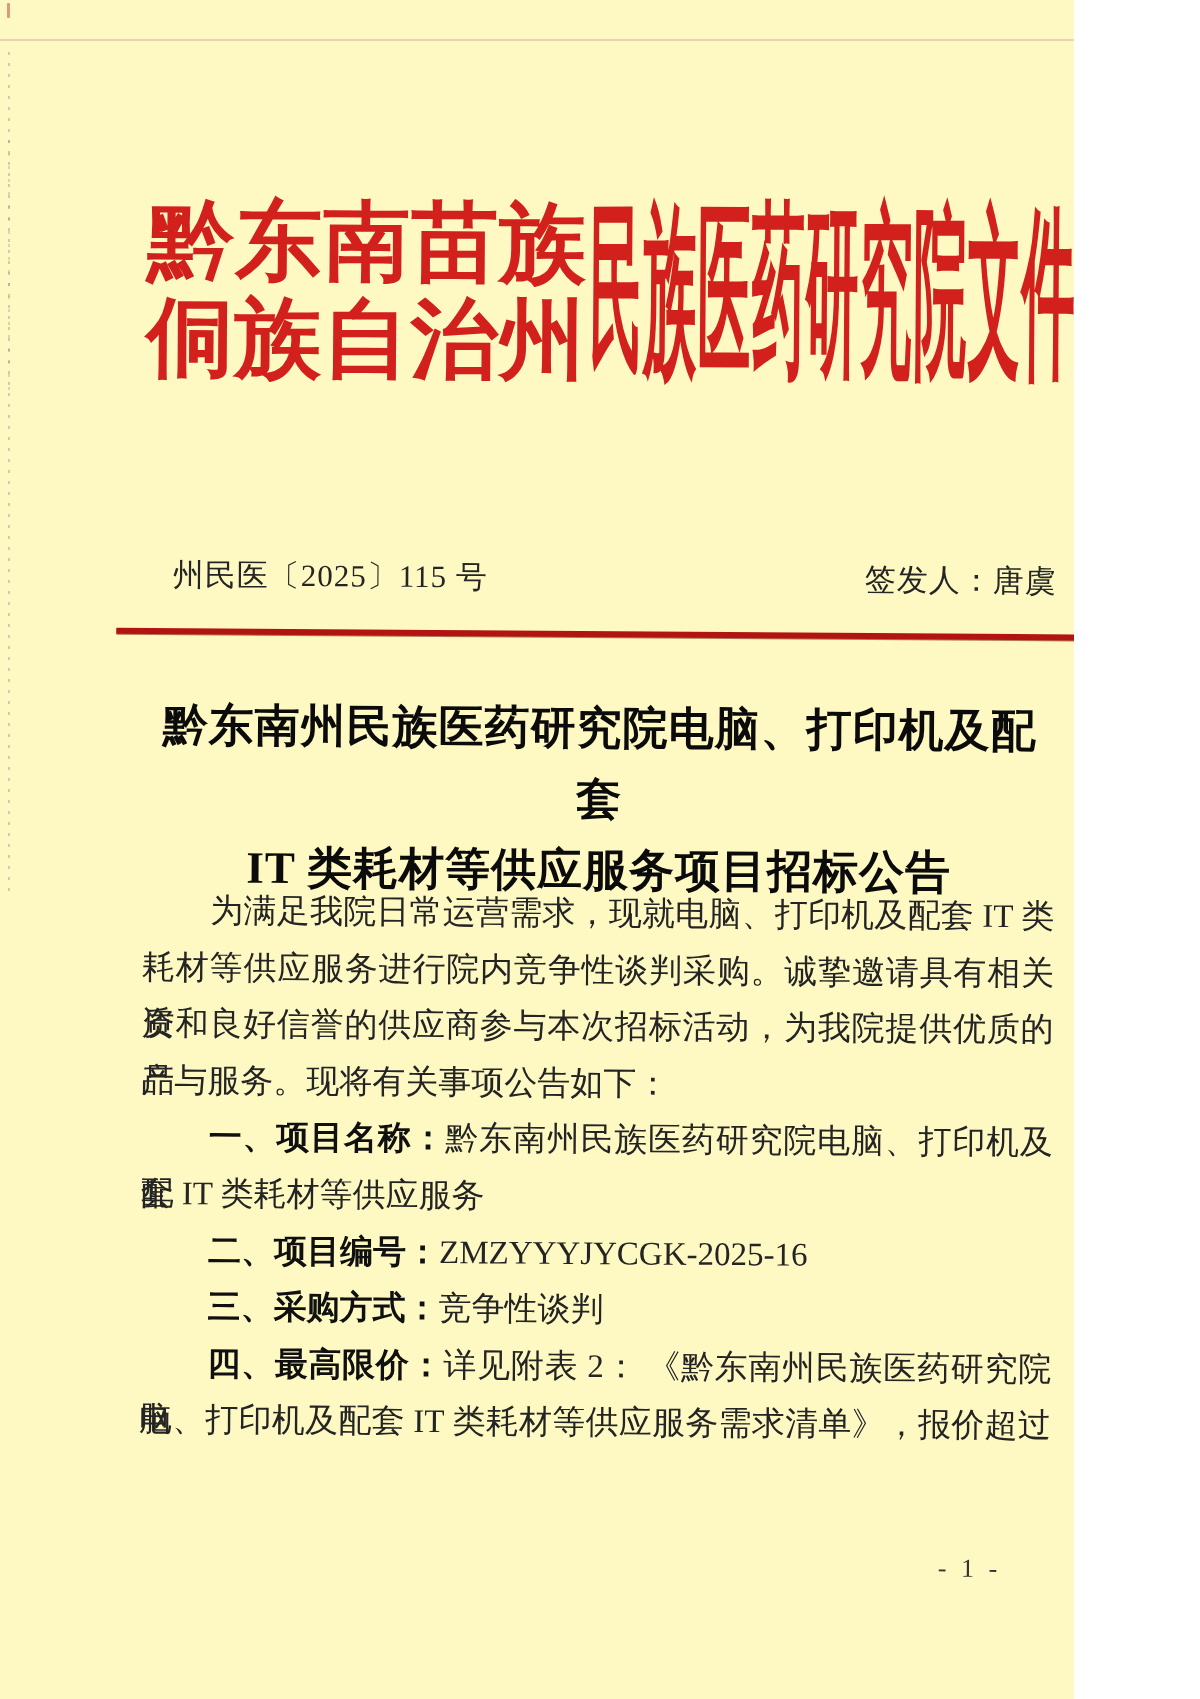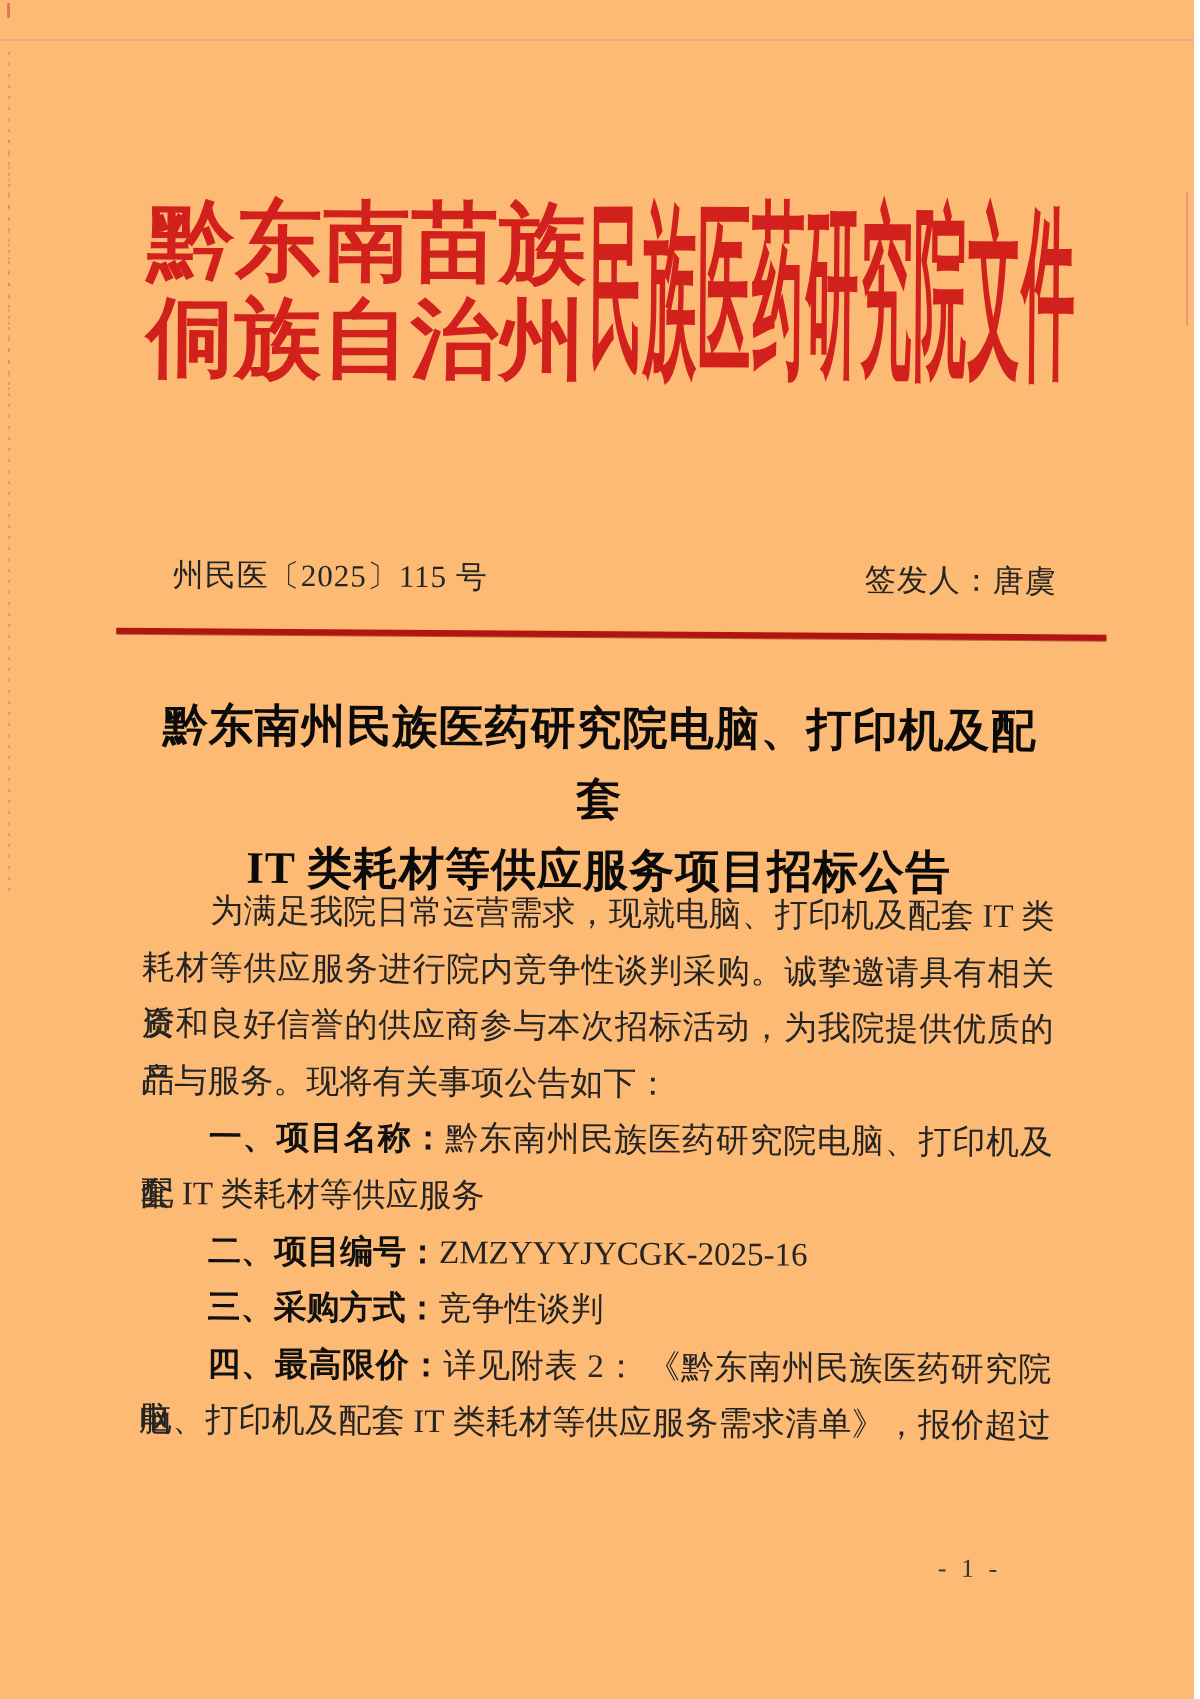--- a/index.html
+++ b/index.html
@@ -1,17 +1,17 @@
 <!DOCTYPE html>
 <html style="--red-header: #d2201d; --red-line: #b21411;"><head>
 <meta charset="utf-8">
 <style>
   html,body{margin:0;padding:0;background:#ffffff;}
   .page{
-    position:relative;width:1194px;height:1699px;background:#fdba74;overflow:hidden;
+    position:relative;width:1074px;height:1699px;background:#fef9c3;overflow:hidden;
     font-family:"Liberation Serif","DejaVu Serif",serif;color:#222;
   }
   .content{
     position:absolute;inset:0;
     transform:rotate(0.4deg);
     transform-origin:146px 400px;
   }
   
   .letterhead{
     position:absolute;left:146px;top:192px;display:flex;align-items:center;

